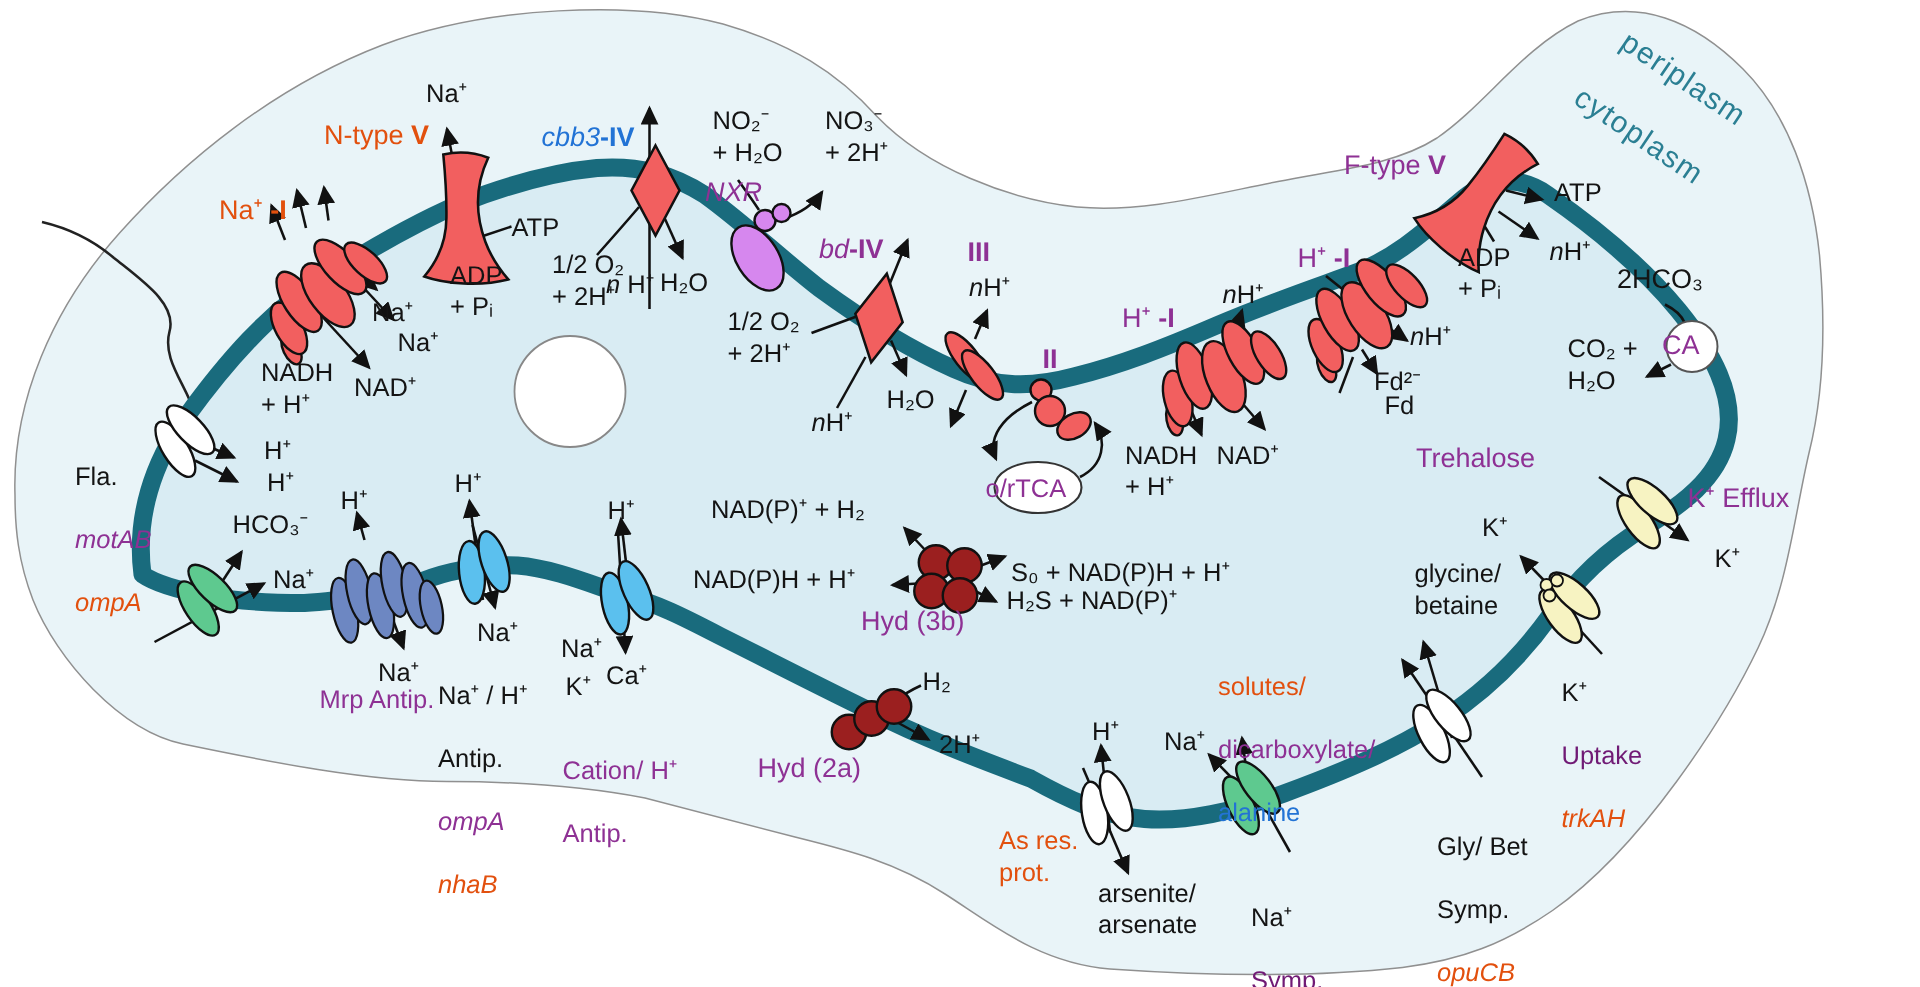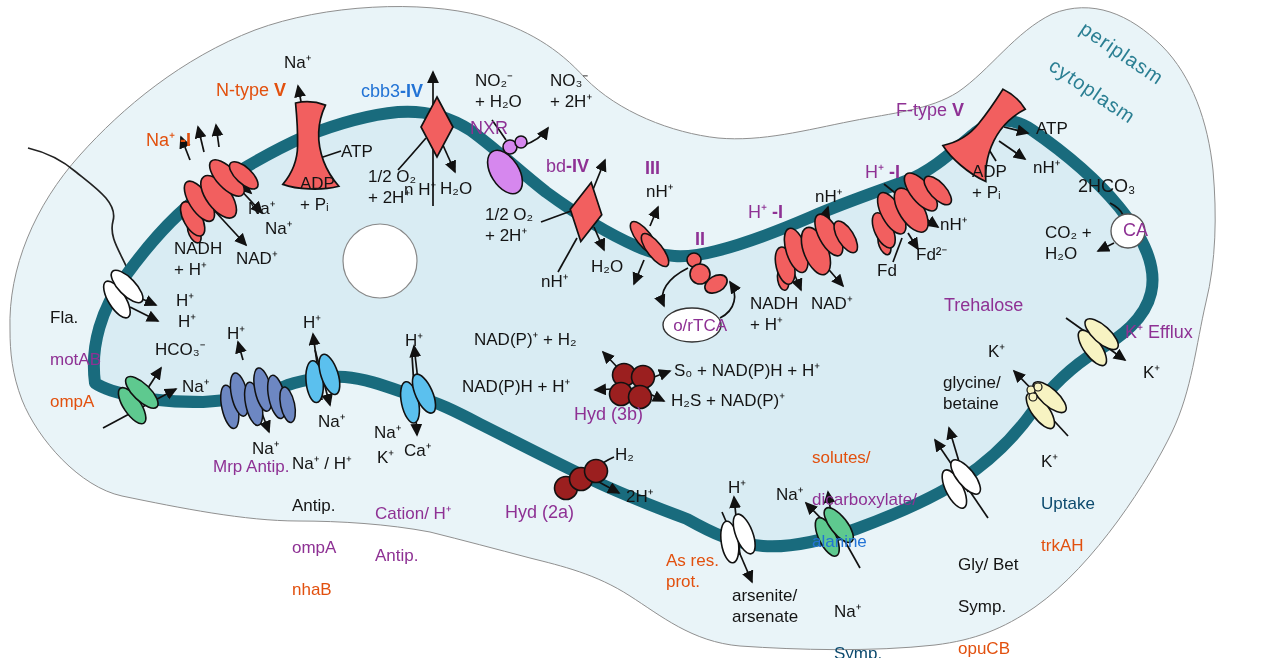--- a/index.html
+++ b/index.html
@@ -1,23 +1,23 @@
 <!DOCTYPE html>
 <html><head>
 <meta charset="utf-8">
 <style>
   html,body{margin:0;padding:0;background:#fff;}
   .stage{position:relative;width:1280px;height:658px;background:#fff;overflow:hidden;
          font-family:"Liberation Sans",sans-serif;}
   svg{position:absolute;left:0;top:0;}
   .lbl{position:absolute;font-size:17px;line-height:21px;color:#141414;white-space:pre-line;}
-  .pp{color:#8e3194}.or{color:#e2500e}.bl{color:#2273d5}.gr{color:#0c4a6e}.tl{color:#2b7f93}
-  .it{}.b{font-weight:bold}
+  .pp{color:#8e3194}.or{color:#e2500e}.bl{color:#2273d5}.gr{color:#701a75}.tl{color:#2b7f93}
+  .it{font-style:italic}.b{font-weight:bold}
   .f18{font-size:18px}.f20{font-size:20px}
-  .ctr{text-align:right}
+  .ctr{text-align:left}
   .rot{transform-origin:left top;transform:rotate(34deg);letter-spacing:1px;}
 </style>
 </head>
 <body>
 
 <div class="stage">
 <svg width="1280" height="658" viewBox="0 0 1280 658">
   <defs>
     <marker id="ah" markerWidth="9" markerHeight="8" refX="6.5" refY="3.5" orient="auto">
       <path d="M0,0 L7.5,3.5 L0,7 Z" fill="#111"></path>
@@ -216,21 +216,21 @@
 <div class="lbl" style="left:541px;top:271px"><span class="it">n</span><span>H⁺</span></div>
 <div class="lbl pp b f18" style="left:695px;top:229px">II</div>
 <div class="lbl pp ctr" style="left:657px;top:315px;width:70px">o/rTCA</div>
 <div class="lbl pp f18" style="left:748px;top:202px"><span>H⁺ </span><span class="b">-I</span></div>
 <div class="lbl" style="left:815px;top:186px"><span class="it">n</span><span>H⁺</span></div>
 <div class="lbl" style="left:750px;top:293px">NADH
 + H⁺</div>
 <div class="lbl" style="left:811px;top:293px">NAD⁺</div>
 <div class="lbl pp f18" style="left:865px;top:162px"><span>H⁺ </span><span class="b">-I</span></div>
 <div class="lbl" style="left:940px;top:214px"><span class="it">n</span><span>H⁺</span></div>
-<div class="lbl" style="left:877px;top:260px">Fd</div>
+<div class="lbl" style="left:923px;top:260px">Fd</div>
 <div class="lbl" style="left:916px;top:244px">Fd²⁻</div>
 <div class="lbl pp f18" style="left:896px;top:100px"><span>F-type </span><span class="b">V</span></div>
 <div class="lbl" style="left:1036px;top:118px">ATP</div>
 <div class="lbl" style="left:1033px;top:157px"><span class="it">n</span><span>H⁺</span></div>
 <div class="lbl" style="left:972px;top:161px">ADP
 + Pᵢ</div>
 <div class="lbl f18" style="left:1078px;top:176px">2HCO₃</div>
 <div class="lbl pp ctr f18" style="left:1108px;top:220px;width:40px">CA</div>
 <div class="lbl" style="left:1045px;top:222px">CO₂ +
 H₂O</div>
@@ -265,21 +265,21 @@
 <div class="lbl or" style="left:666px;top:550px">As res.
 prot.</div>
 <div class="lbl" style="left:732px;top:585px">arsenite/
 arsenate</div>
 <div class="lbl" style="left:615px;top:444px">H₂</div>
 <div class="lbl" style="left:626px;top:486px">2H⁺</div>
 <div class="lbl pp f18" style="left:505px;top:502px">Hyd (2a)</div>
 <div class="lbl pp f18" style="left:574px;top:404px">Hyd (3b)</div>
 <div class="lbl" style="left:474px;top:329px">NAD(P)⁺ + H₂</div>
 <div class="lbl" style="left:462px;top:376px">NAD(P)H + H⁺</div>
-<div class="lbl" style="left:674px;top:360px">S₀ + NAD(P)H + H⁺</div>
+<div class="lbl" style="left:674px;top:371px">S₀ + NAD(P)H + H⁺</div>
 <div class="lbl" style="left:671px;top:390px">H₂S + NAD(P)⁺</div>
 <div class="lbl" style="left:50px;top:286px">
   <div>Fla.</div>
   <div class="pp it">motAB</div>
   <div class="or it">ompA</div>
 </div>
 <div class="lbl" style="left:176px;top:290px">H⁺</div>
 <div class="lbl" style="left:178px;top:311px">H⁺</div>
 <div class="lbl" style="left:155px;top:339px">HCO₃⁻</div>
 <div class="lbl" style="left:182px;top:376px">Na⁺</div>

